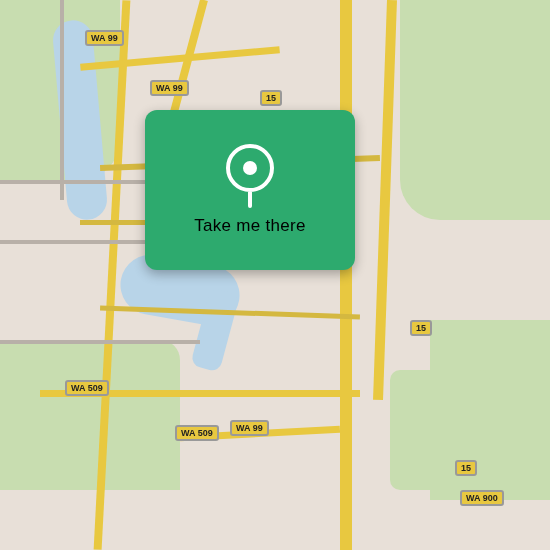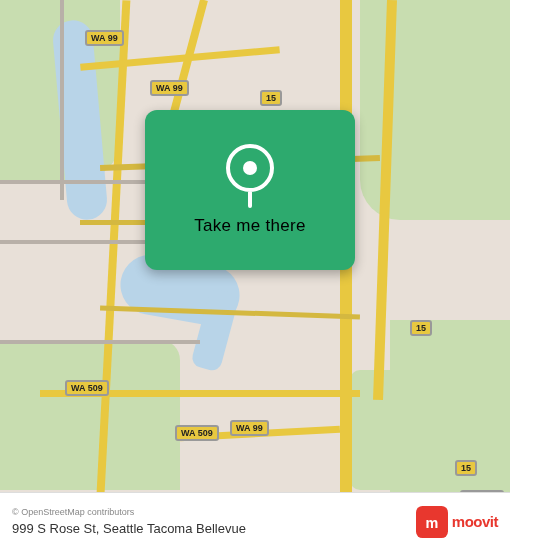--- a/index.html
+++ b/index.html
@@ -5,21 +5,21 @@
     * { margin: 0; padding: 0; box-sizing: border-box; }
     body {
       width: 550px;
       height: 550px;
       overflow: hidden;
       font-family: Arial, sans-serif;
       position: relative;
     }
 
     #map-container {
-      width: 510px;
+      width: 550px;
       height: 550px;
       position: relative;
       background-color: #e8e0d8;
       overflow: hidden;
     }
 
     
     .map-bg {
       position: absolute;
       inset: 0;
@@ -440,26 +440,13 @@
   <div class="take-me-there-overlay">
     <div class="pin-icon">
       <div class="pin-circle">
         <div class="pin-dot"></div>
       </div>
       <div class="pin-tail"></div>
     </div>
     <span class="take-me-there-text">Take me there</span>
   </div>
 
-  <div class="bottom-bar">
-    <div class="bottom-left">
-      <span class="attribution-text">© OpenStreetMap contributors</span>
-      <span class="address-text">999 S Rose St, Seattle Tacoma Bellevue</span>
-    </div>
-    <div class="moovit-logo">
-      <svg class="moovit-icon" viewBox="0 0 40 40" xmlns="http://www.w3.org/2000/svg">
-        <rect width="40" height="40" rx="8" fill="#e8372e"></rect>
-        <text x="20" y="28" text-anchor="middle" fill="white" font-size="18" font-weight="bold" font-family="Arial">m</text>
-      </svg>
-      <span class="moovit-text">moovit</span>
-    </div>
-  </div>
 </div>
 
 </body></html>

